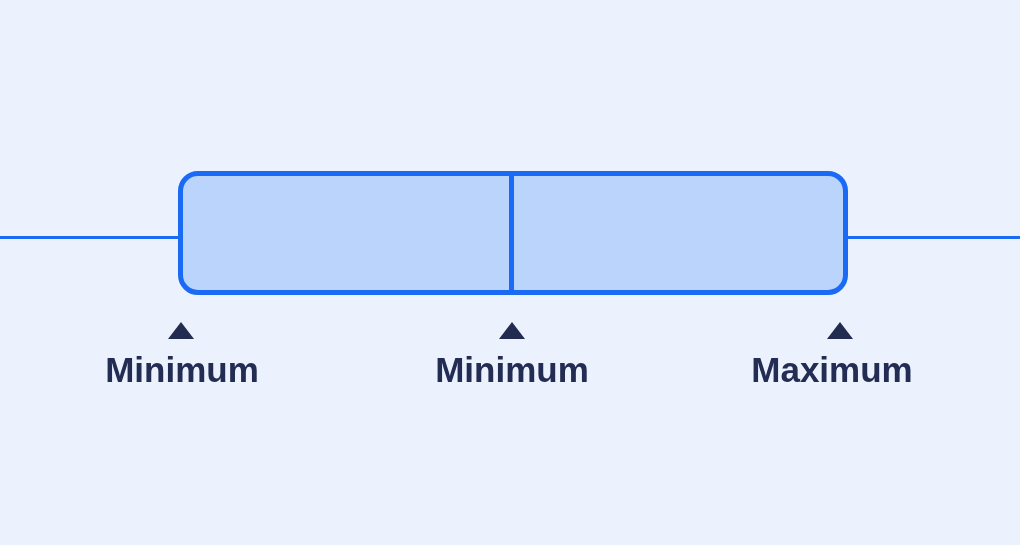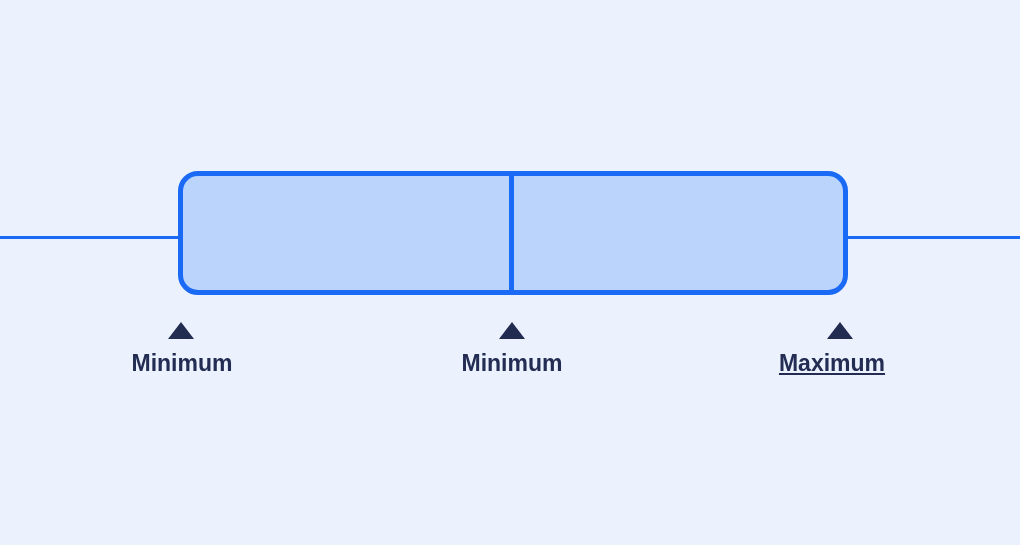--- a/index.html
+++ b/index.html
@@ -45,21 +45,21 @@
       top: 322px;
       width: 0;
       height: 0;
       border-left: 13px solid transparent;
       border-right: 13px solid transparent;
       border-bottom: 17px solid #222B50;
     }
     .label {
       position: absolute;
       top: 350px;
-      font-size: 23px;
+      font-size: 35px;
       font-weight: bold;
       color: #232C52;
       white-space: nowrap;
       transform: translateX(-50%);
       letter-spacing: 0px;
     }
   </style>
 </head>
 <body>
 
@@ -68,13 +68,13 @@
 
 <div class="box"></div>
 <div class="midline"></div>
 
 <div class="marker" style="left:168px;"></div>
 <div class="marker" style="left:499px;"></div>
 <div class="marker" style="left:827px;"></div>
 
 <div class="label" style="left:182px;">Minimum</div>
 <div class="label" style="left:512px;">Minimum</div>
-<div class="label" style="left:832px;text-decoration:underline;">Maximum</div>
+<div class="label" style="left:832px;">Maximum</div>
 
 </body></html>

